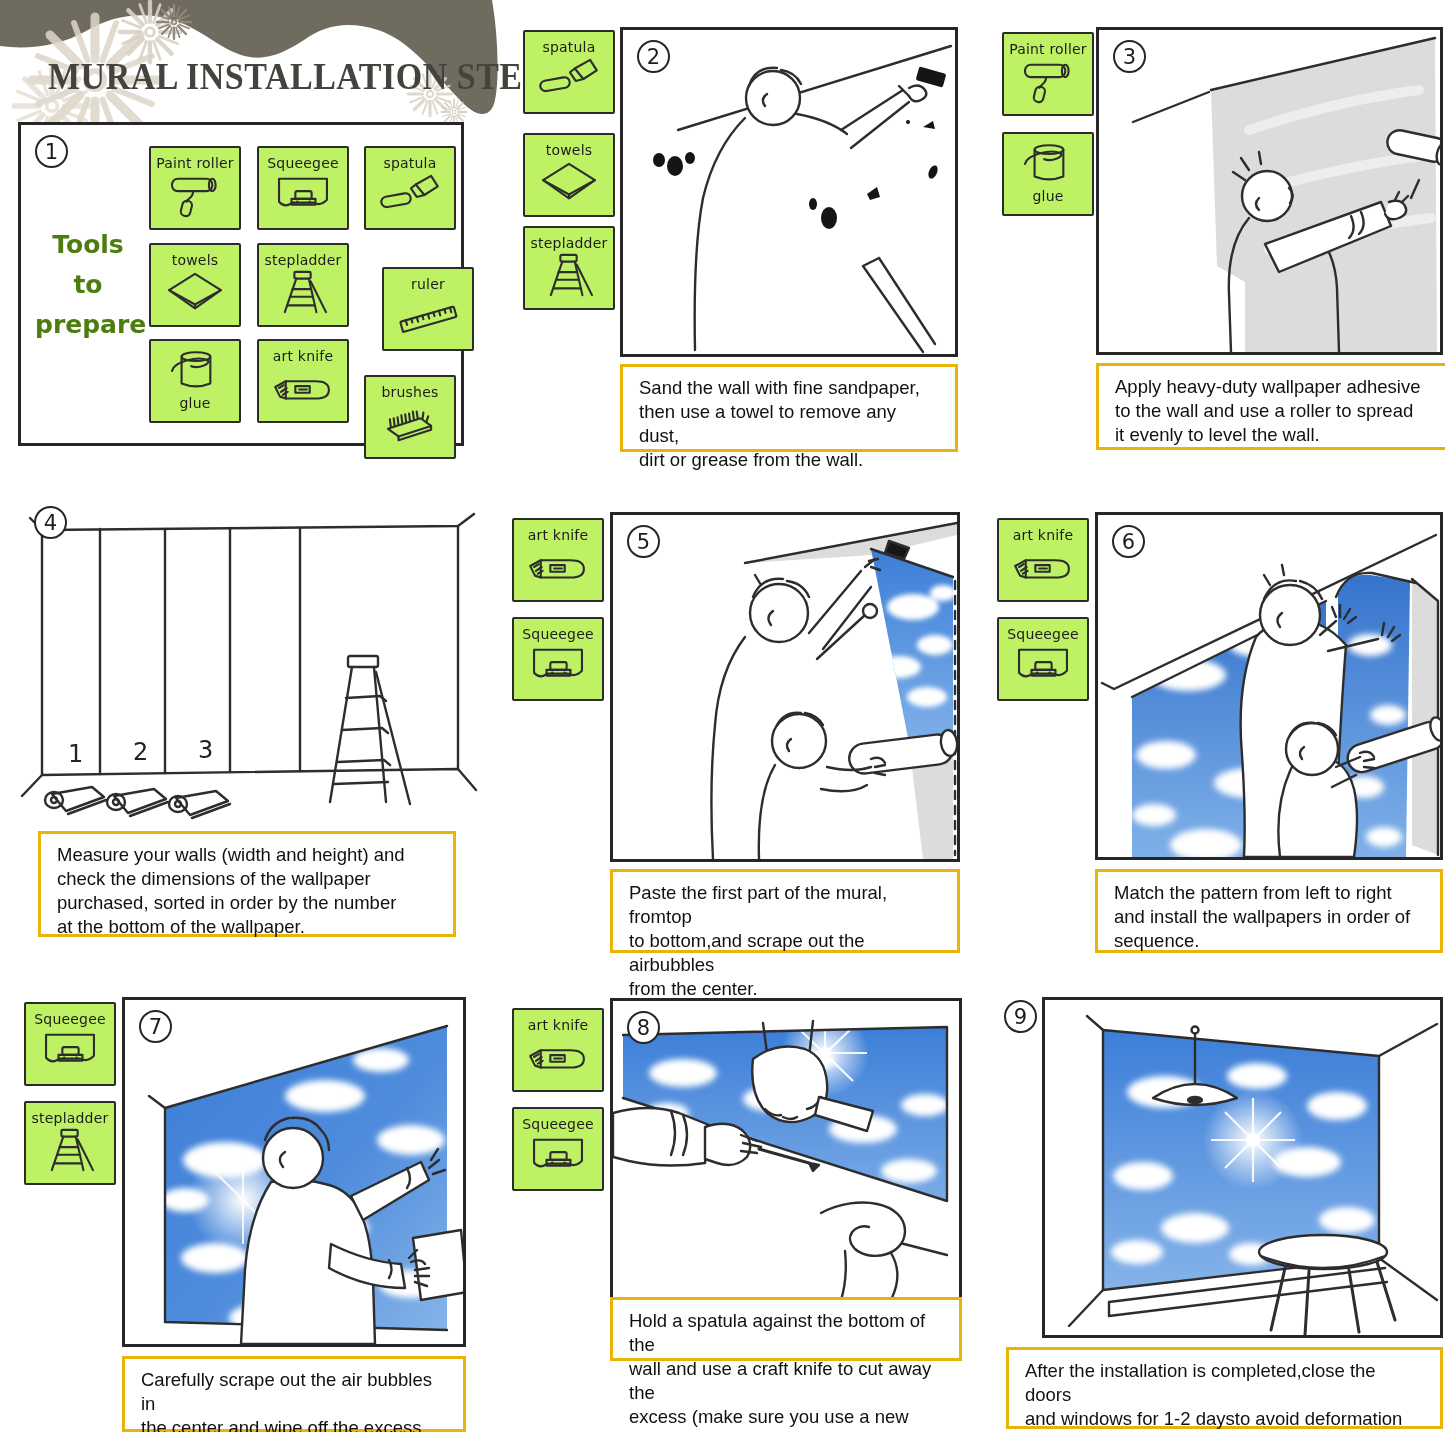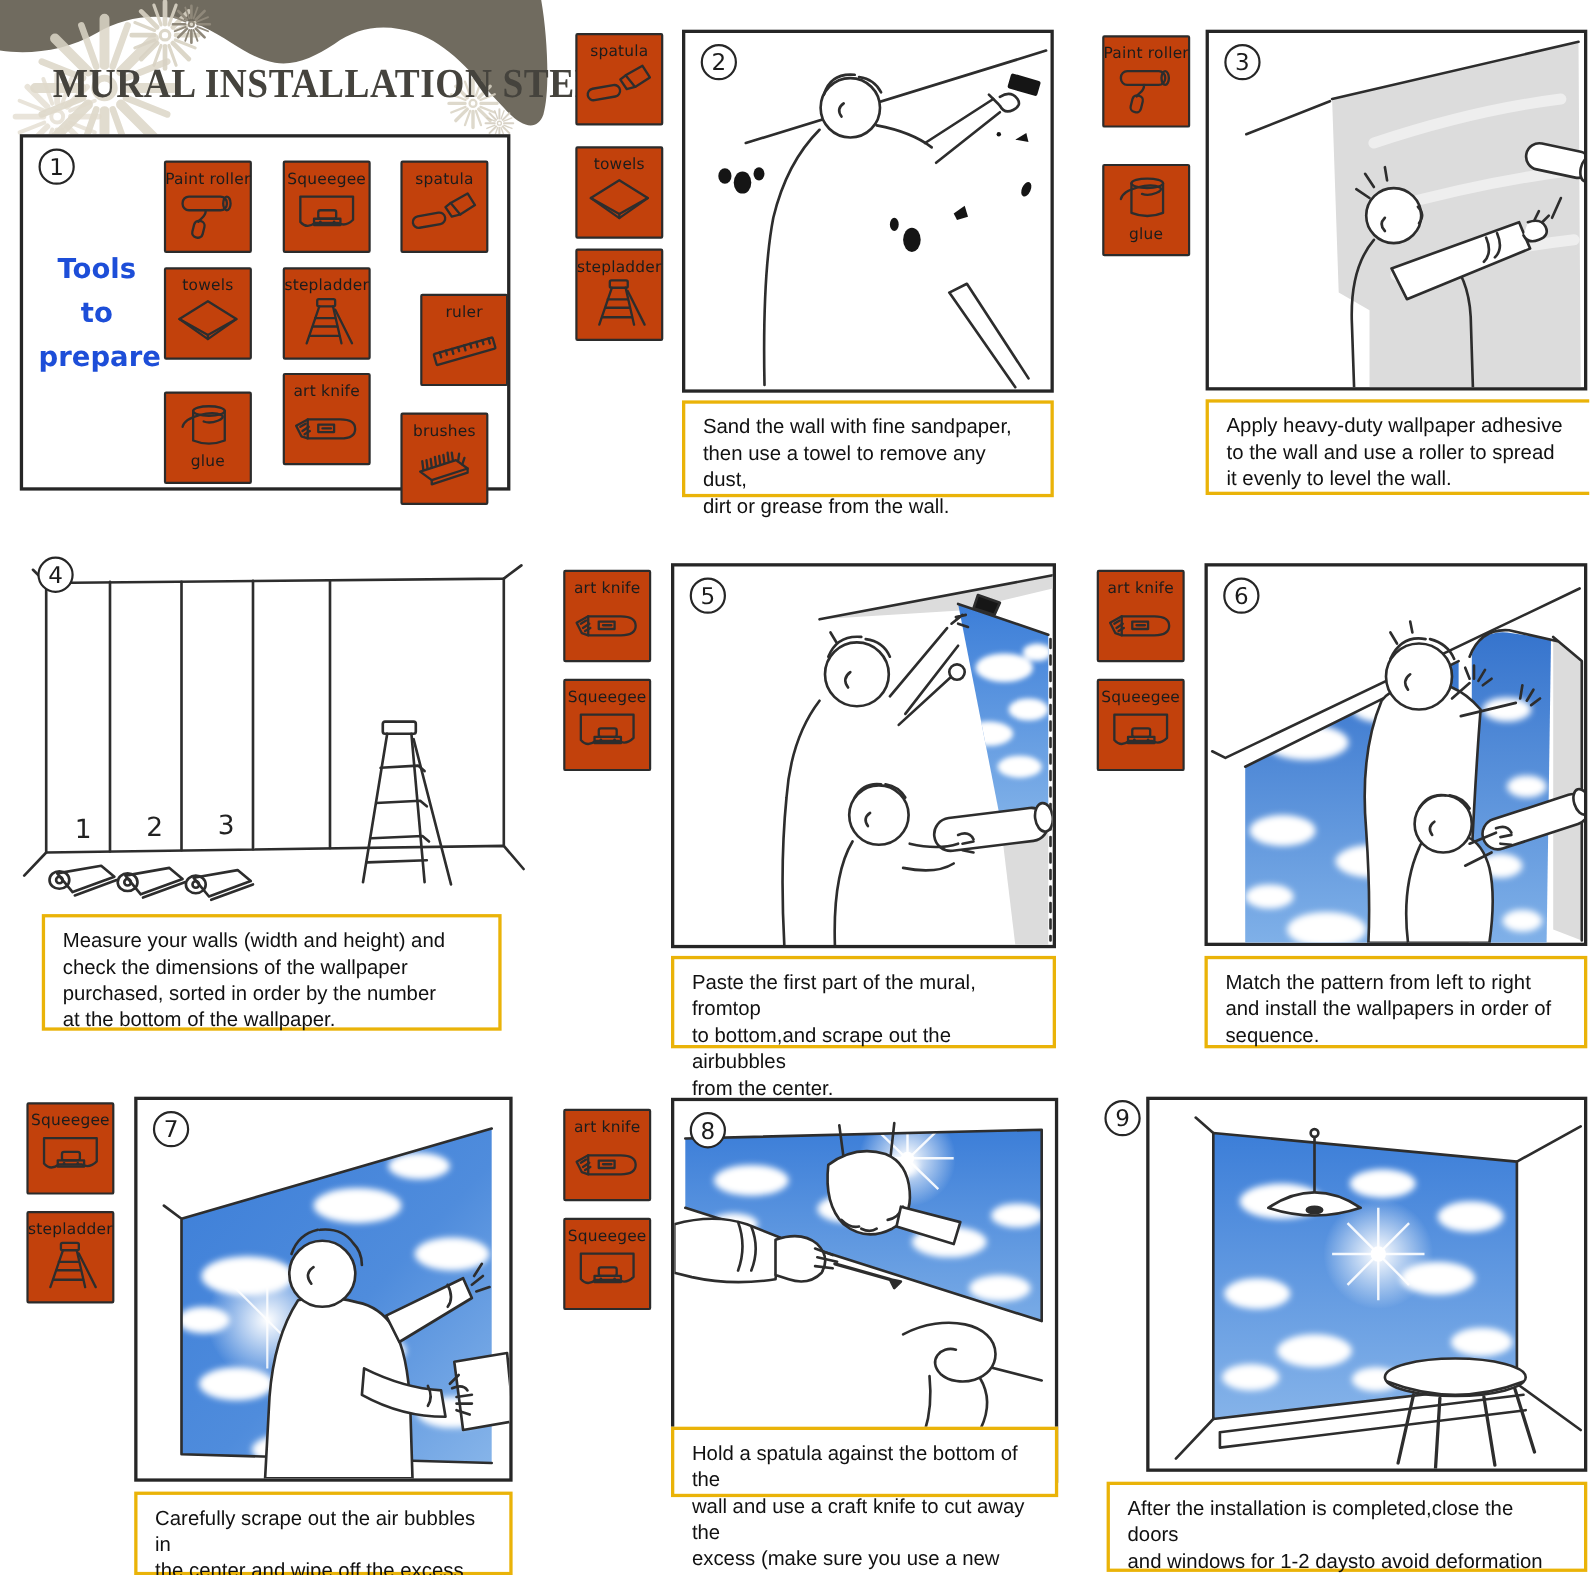--- a/index.html
+++ b/index.html
@@ -11,28 +11,28 @@
   .banner-title{position:absolute;left:48px;top:56px;width:450px;
     font-family:"Liberation Serif",serif;font-weight:bold;font-size:34px;letter-spacing:.5px;
     color:#45433d;transform:scaleY(1.1);transform-origin:top left;white-space:nowrap;}
   .panel{position:absolute;background:#fff;border:3px solid #262626;}
   .panel > svg{width:100%;height:100%;}
   .caption{position:absolute;border:3px solid #eab308;background:#fff;
     font-size:18.5px;line-height:1.3;padding:9px 16px;white-space:pre-line;color:#111;}
   .stepnum{position:absolute;width:33px;height:33px;border:2.5px solid #262626;border-radius:50%;
     display:flex;align-items:center;justify-content:center;font-size:21px;font-family:"DejaVu Sans",sans-serif;
     background:#fff;z-index:6;}
-  .chip{position:absolute;width:80px;min-height:84px;border:2.5px solid #2b2b2b;border-radius:2px;background:#c2410c;
+  .chip{position:absolute;width:92px;min-height:84px;border:2.5px solid #2b2b2b;border-radius:2px;background:#bef264;
     display:flex;flex-direction:column;align-items:center;justify-content:flex-start;
     padding:7px 3px 4px;gap:1px;}
-  .chip.icon-first{flex-direction:column-reverse;justify-content:flex-end;margin-top:17px;}
+  .chip.icon-first{flex-direction:column-reverse;justify-content:flex-end;}
   .chip .lbl{font-family:"DejaVu Sans",sans-serif;font-size:14px;letter-spacing:.2px;white-space:nowrap;}
   .chip svg{width:64px;height:46px;}
   .tools-label{position:absolute;left:14px;top:100px;width:106px;text-align:center;
-    font-family:"DejaVu Sans",sans-serif;font-weight:bold;font-size:25px;line-height:40px;white-space:pre-line;color:#1d4ed8;}
+    font-family:"DejaVu Sans",sans-serif;font-weight:bold;font-size:25px;line-height:40px;white-space:pre-line;color:#4d7c0f;}
   .freehand{position:absolute;}
   text{font-family:"DejaVu Sans",sans-serif;}
 </style>
 </head>
 <body>
 
 <svg width="0" height="0" style="position:absolute" aria-hidden="true">
   <defs>
     <symbol id="i-paint-roller" viewBox="0 0 64 48">
       <g stroke="#2d2d2d" stroke-width="2.2" fill="none" stroke-linecap="round" stroke-linejoin="round">

